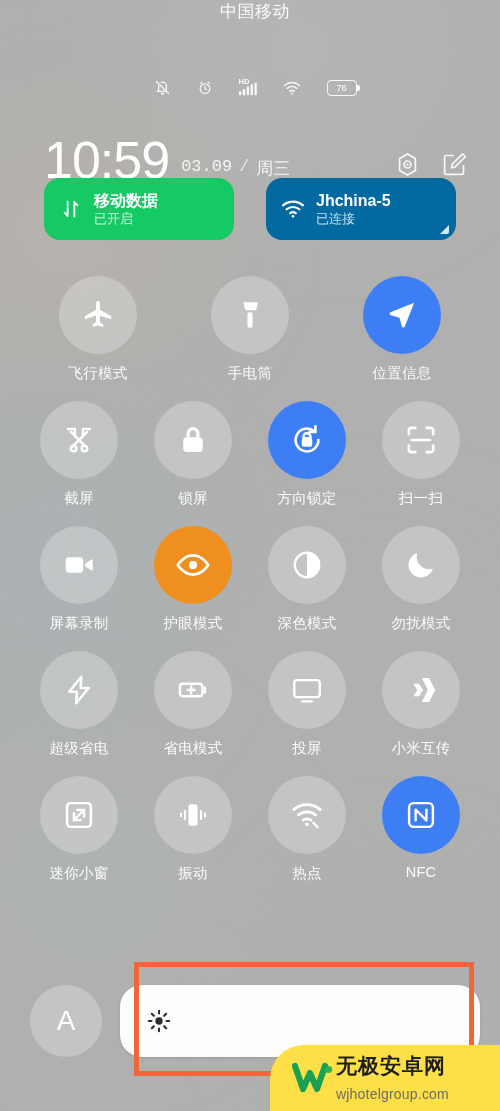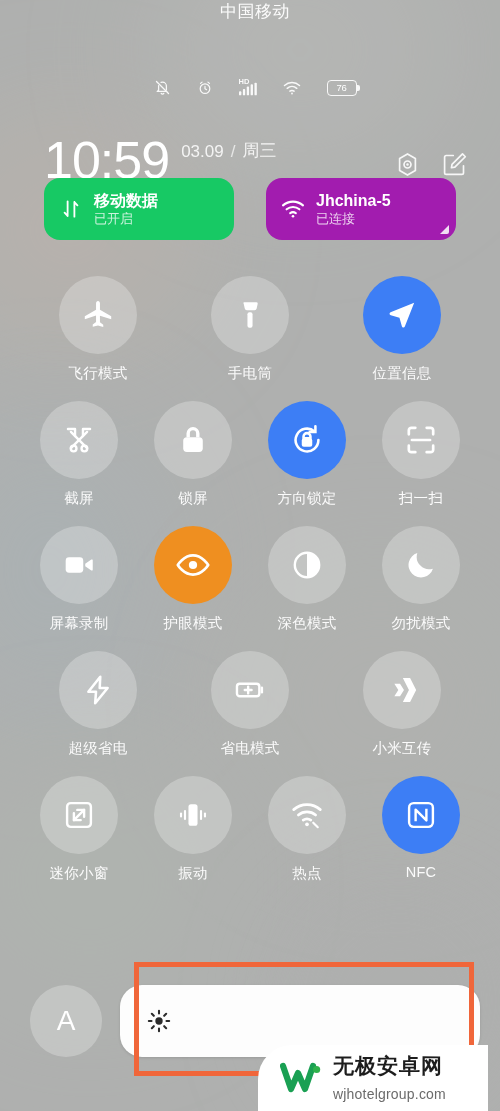--- a/index.html
+++ b/index.html
@@ -46,22 +46,22 @@
   }
   .hd { font-size: 7.5px; font-weight: bold; color:#fff; line-height:1;
         position:absolute; top:-1px; left:0; }
 
   
   #clockrow {
     position: absolute; top: 108px; left: 0; right: 0; height: 78px;
     padding: 0 32px 0 44px; display: flex; align-items: flex-end; z-index: 6;
   }
   #clock { color:#fff; font-size:52px; line-height:52px; font-weight:300; letter-spacing:-1px; }
-  #datewrap { color: rgba(255,255,255,.85); font-size:17px; margin-left:12px; margin-bottom:24px;
-              display:flex; gap:7px; align-items:flex-end; }
+  #datewrap { color: rgba(255,255,255,.85); font-size:17px; margin-left:12px; margin-bottom:6px;
+              display:flex; gap:7px; align-items:flex-start;font-family:Liberation Mono, monospace; }
   #datesep { opacity:.8; }
   #clock-actions { margin-left:auto; display:flex; gap:20px; margin-bottom:8px; }
 
   
   #cards { position: absolute; top: 178px; left: 44px; right: 44px;
            display: flex; gap: 32px; z-index: 6; }
   .card {
     flex: 1; height: 62px; border-radius: 16px; position: relative;
     display: flex; align-items: center; padding: 0 14px; gap: 10px; overflow: hidden;
   }
@@ -105,23 +105,23 @@
   }
 
   
   #highlight {
     position:absolute; left:134px; top:962px; width:340px; height:114px;
     border: 5px solid #f0663a; z-index: 9; pointer-events:none;
   }
 
   
   #watermark {
-    position:absolute; right:12px; bottom:0; height:66px; width:230px;
-    background:#ffffff; border-top-left-radius: 34px;
-    display:flex; align-items:center; gap:11px; padding-left:22px; z-index:10;
+    position:absolute; right:0; bottom:0; height:66px; width:230px;
+    background:#fde047; border-top-left-radius: 34px;
+    display:flex; align-items:center; gap:2px; padding-left:22px; z-index:10;
   }
   #wm-logo { width:42px; height:36px; position:relative; flex:0 0 42px; }
   #wm-text { display:flex; flex-direction:column; line-height:1.05; }
   #wm-cn { font-size:21px; color:#1d1d1d; font-weight:bold; letter-spacing:1px; }
   #wm-url { font-size:14px; color:#6b6b6b; letter-spacing:.2px; margin-top:10px; }
 </style>
 </head>
 <body>
 
 <div id="screen">
@@ -205,21 +205,21 @@
         <svg width="22" height="22" viewBox="0 0 24 24" fill="none" stroke="currentColor" stroke-width="2" stroke-linecap="round" stroke-linejoin="round">
           <path d="M8.3 3.6v16M8.3 19.6l-3.3-3.6"></path>
           <path d="M15.7 20.4V4.4M15.7 4.4l3.3 3.6"></path>
         </svg>
       </span>
       <span class="card-txt">
         <span class="card-title">移动数据</span>
         <span class="card-sub">已开启</span>
       </span>
     </div>
-    <div class="card" style="background:#a21caf;">
+    <div class="card" style="background:#0369a1;">
       <span class="card-ic">
         <svg width="24" height="20" viewBox="0 0 24 18" fill="none" stroke="currentColor" stroke-width="2.1" stroke-linecap="round">
           <path d="M2 5.4a15 15 0 0 1 20 0"></path>
           <path d="M5.6 9.3a10 10 0 0 1 12.8 0"></path>
           <path d="M9.2 13.1a5 5 0 0 1 5.6 0"></path>
           <circle cx="12" cy="16.2" r="1.3" fill="currentColor" stroke="none"></circle>
         </svg>
       </span>
       <span class="card-txt">
         <span class="card-title">Jhchina-5</span>
@@ -356,20 +356,29 @@
       </div>
       <div class="tile">
         <div class="tile-circle">
           <svg width="34" height="34" viewBox="0 0 24 24" fill="none" stroke="currentColor" stroke-width="1.7">
             <rect x="2.8" y="7.6" width="15.8" height="8.8" rx="2"></rect>
             <path d="M20.4 10.4v3.2" stroke-linecap="round"></path>
             <path d="M10.7 9.6v4.8M8.3 12h4.8" stroke-linecap="round"></path>
           </svg>
         </div>
         <div class="tile-label">省电模式</div>
+      </div>
+      <div class="tile">
+        <div class="tile-circle">
+          <svg width="34" height="34" viewBox="0 0 24 24" fill="none" stroke="currentColor" stroke-width="1.7" stroke-linecap="round">
+            <rect x="3" y="5" width="18" height="12" rx="2"></rect>
+            <path d="M8.6 20h6.8"></path>
+          </svg>
+        </div>
+        <div class="tile-label">投屏</div>
       </div>
       <div class="tile">
         <div class="tile-circle">
           <svg width="34" height="34" viewBox="0 0 24 24" fill="currentColor">
             <path d="M12.6 3.6h5.1L22 12l-4.3 8.4h-5.1L16.9 12z"></path>
             <path d="M6.6 7.6h4L13.4 12l-2.8 4.4h-4L9.4 12z"></path>
           </svg>
         </div>
         <div class="tile-label">小米互传</div>
       </div>

